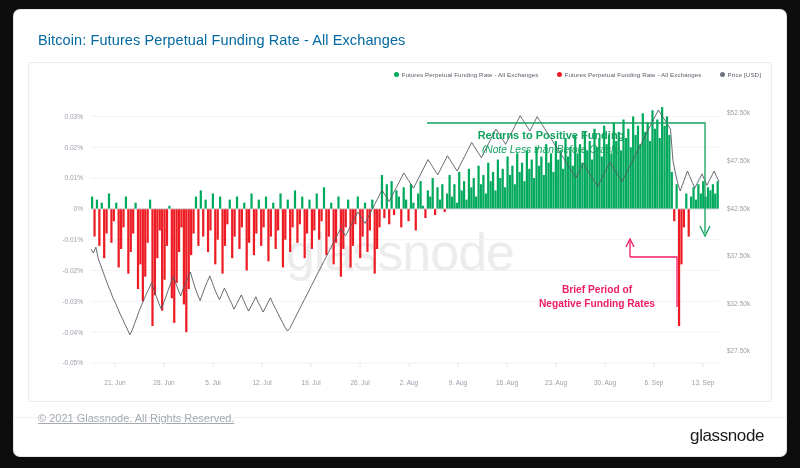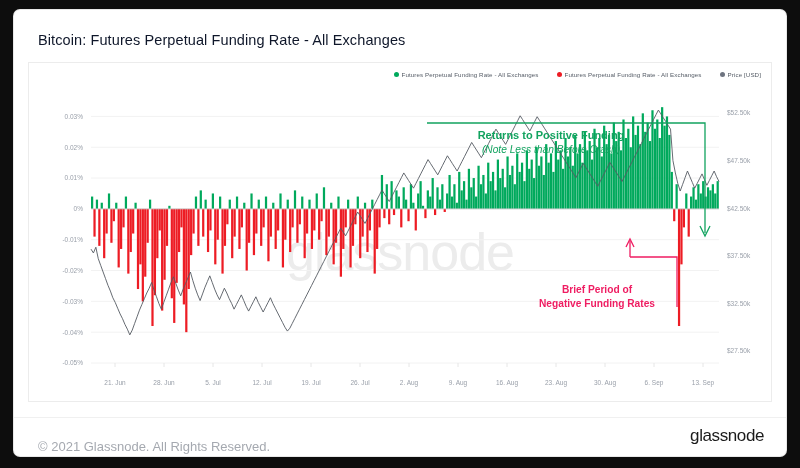--- a/index.html
+++ b/index.html
@@ -12,21 +12,21 @@
   #frame {
     position: absolute;
     left: 14px; top: 10px;
     width: 772px; height: 446px;
     background: #ffffff;
     border-radius: 6px;
     box-shadow: 0 0 0 1px #e8e8e8;
   }
   #title {
     position: absolute; left: 24px; top: 22px;
-    font-size: 14.5px; color: #0f172a; letter-spacing: .1px;
+    font-size: 14.5px; color: #0369a1; letter-spacing: .1px;
   }
   #plot-card {
     position: absolute;
     left: 14px; top: 52px;
     width: 744px; height: 340px;
     border: 1px solid #ececec;
     background: #fff;
   }
   .legend {
     position: absolute; right: 10px; top: 8px;
@@ -56,22 +56,22 @@
   }
   .ann-green-t2 {
     font-size: 10.2px; font-style: italic; fill: #12a35f;
     font-family: "Liberation Sans", sans-serif; text-anchor: middle;
   }
   .ann-pink {
     font-size: 10.2px; font-weight: bold; fill: #ef1d62;
     font-family: "Liberation Sans", sans-serif; text-anchor: middle;
   }
   #footer-left {
-    position: absolute; left: 24px; bottom: 2px;
-    font-size: 13px; color: #a5a9b0;
+    position: absolute; left: 24px; bottom: 32px;
+    font-size: 11px; color: #a5a9b0; text-decoration: underline;
   }
   #footer-logo {
     position: absolute; right: 22px; bottom: 10px;
     font-size: 17px; color: #1b1b1b; letter-spacing: -.4px;
   }
   #divider {
     position: absolute; left: 0; right: 0; bottom: 38px; height: 1px; background: #f0f0f0;
   }
 </style>
 </head>

